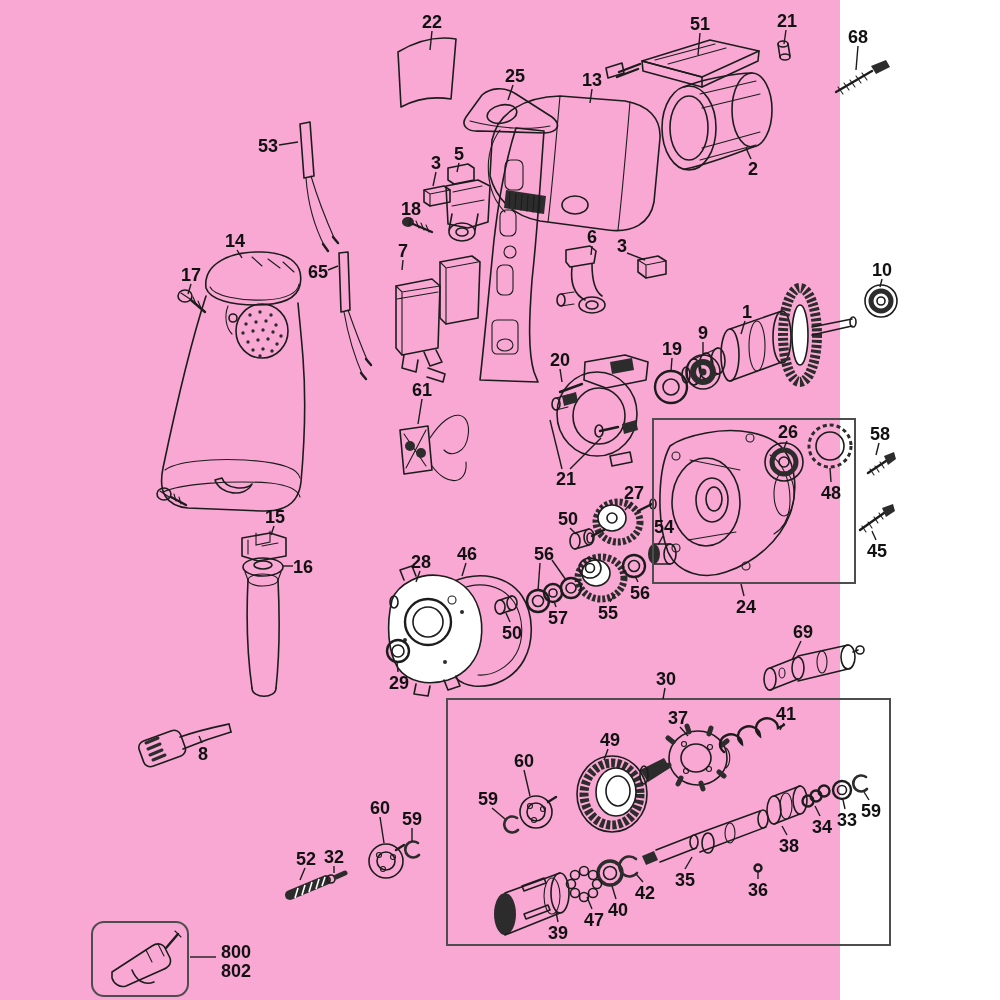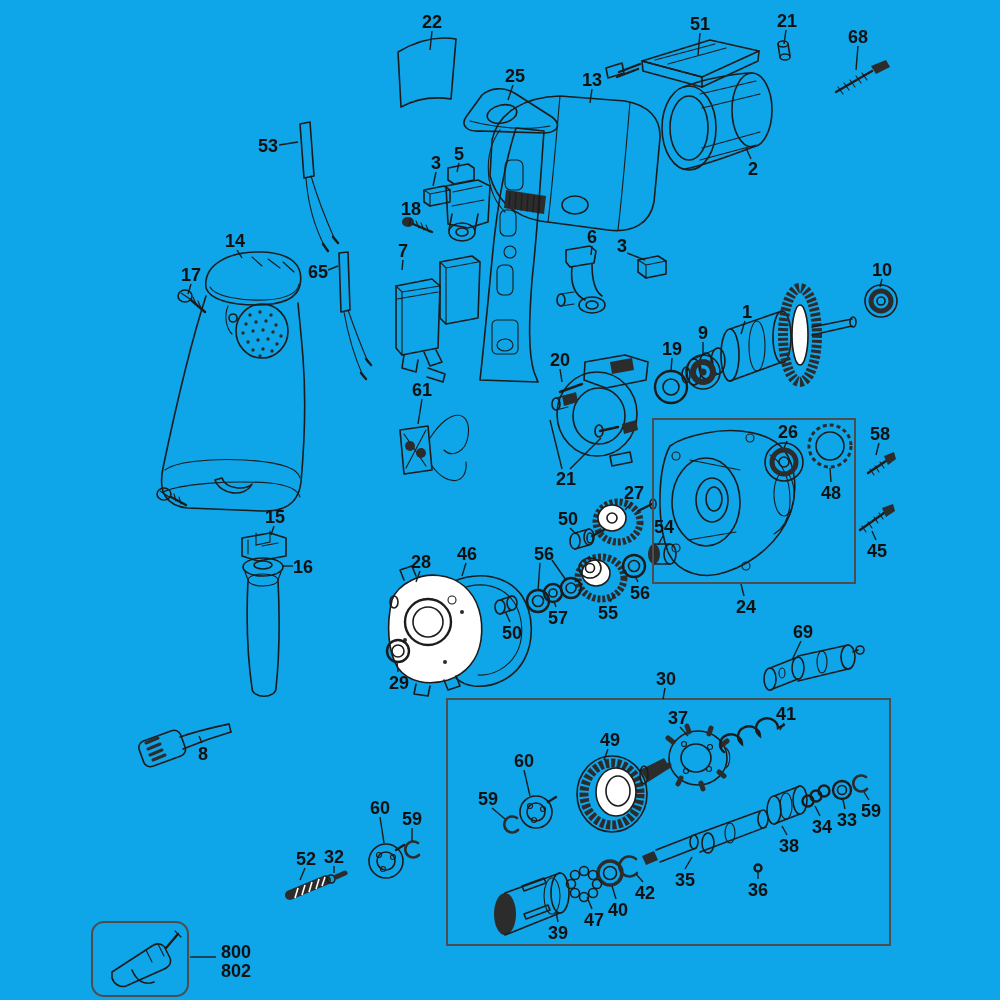--- a/index.html
+++ b/index.html
@@ -1,16 +1,16 @@
 <!DOCTYPE html>
 <html><head>
 <meta charset="utf-8">
 <style>
   html,body { margin:0; padding:0; background:#ffffff; }
-  .stage { width:1000px; height:1000px; position:relative; background:#0ea5e9; }
+  .stage { width:840px; height:1000px; position:relative; background:#f9a8d4; }
   svg { display:block; }
   .outline { fill:none; stroke:#1c1c1c; stroke-width:1.6; stroke-linecap:round; stroke-linejoin:round; }
   .thin    { fill:none; stroke:#1c1c1c; stroke-width:1.1; stroke-linecap:round; }
   .thick   { fill:none; stroke:#1c1c1c; stroke-width:2.4; stroke-linecap:round; }
   .dark    { fill:#2c2c2c; stroke:none; }
   .darkline{ fill:none; stroke:#2c2c2c; stroke-linecap:round; }
   .teeth   { fill:none; stroke:#2c2c2c; }
   .whiteface { fill:#ffffff; stroke:#1c1c1c; stroke-width:1.6; stroke-linejoin:round; }
   .leader  { stroke:#1c1c1c; stroke-width:1.4; fill:none; }
   .plabel  { font-family:"Liberation Sans", sans-serif; font-weight:bold; font-size:18px; fill:#111111; text-anchor:middle; }

